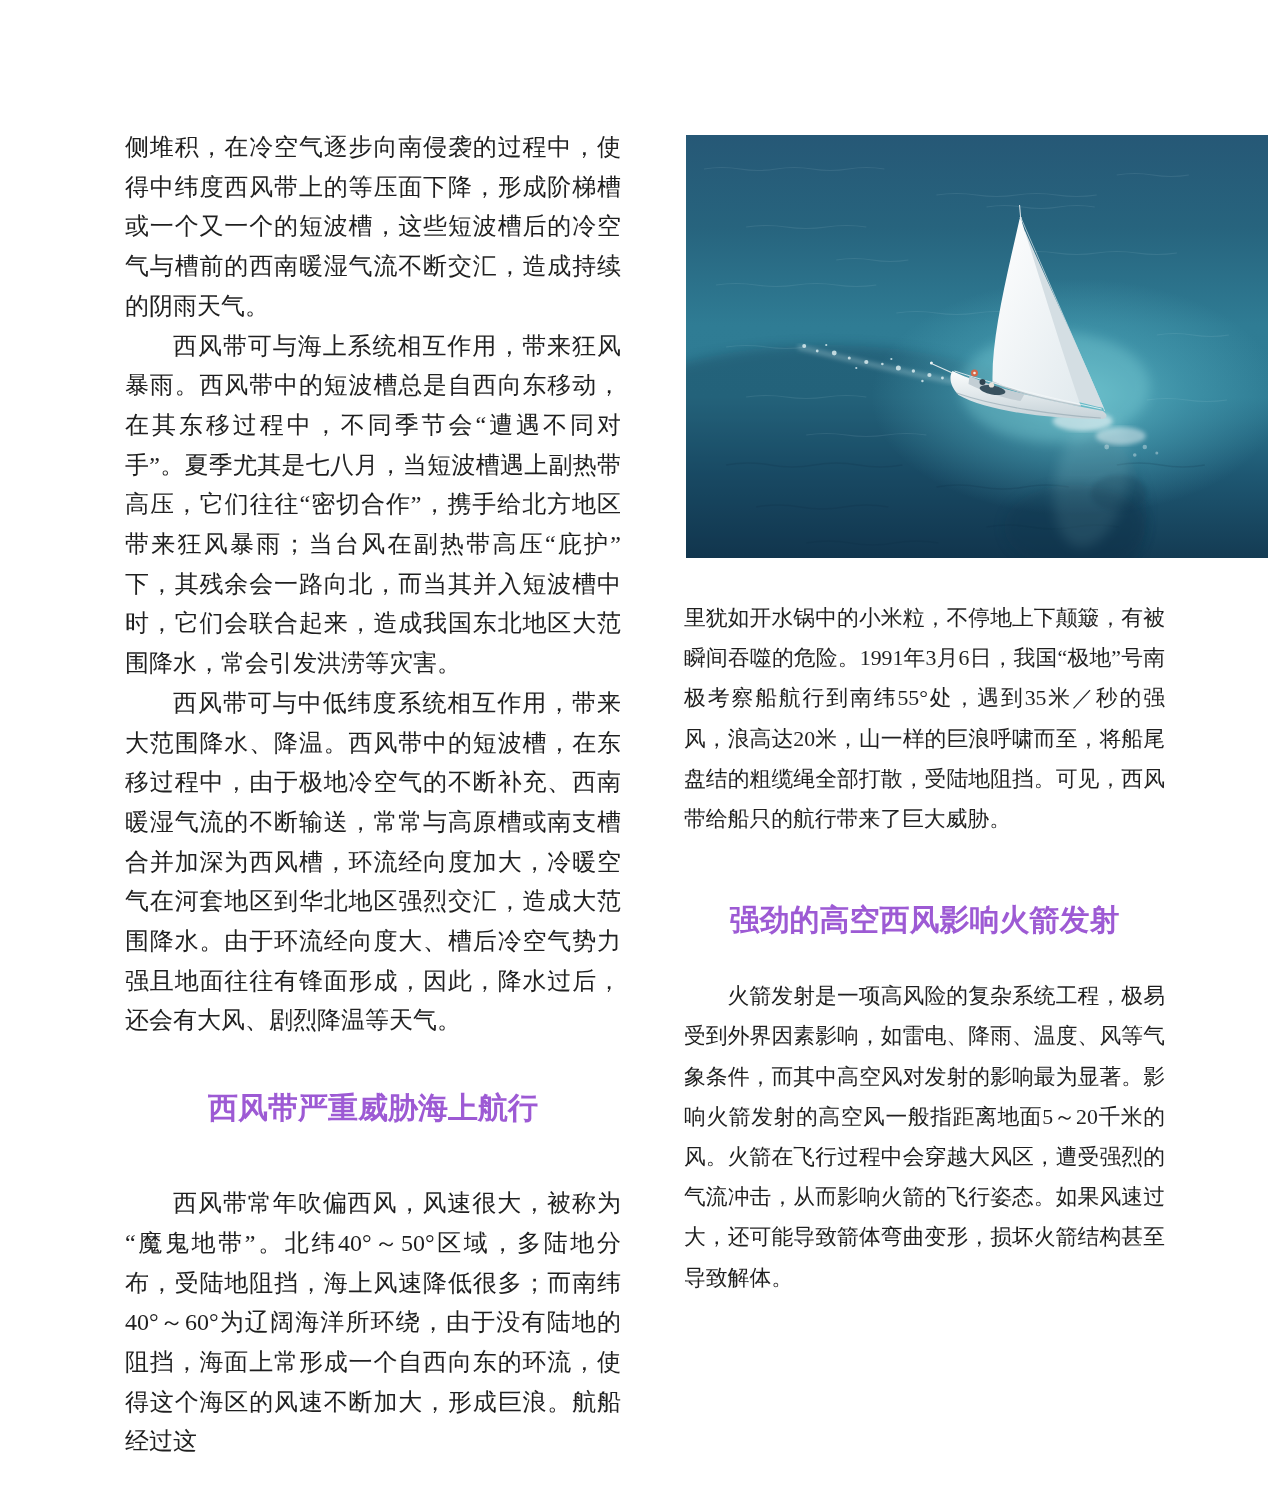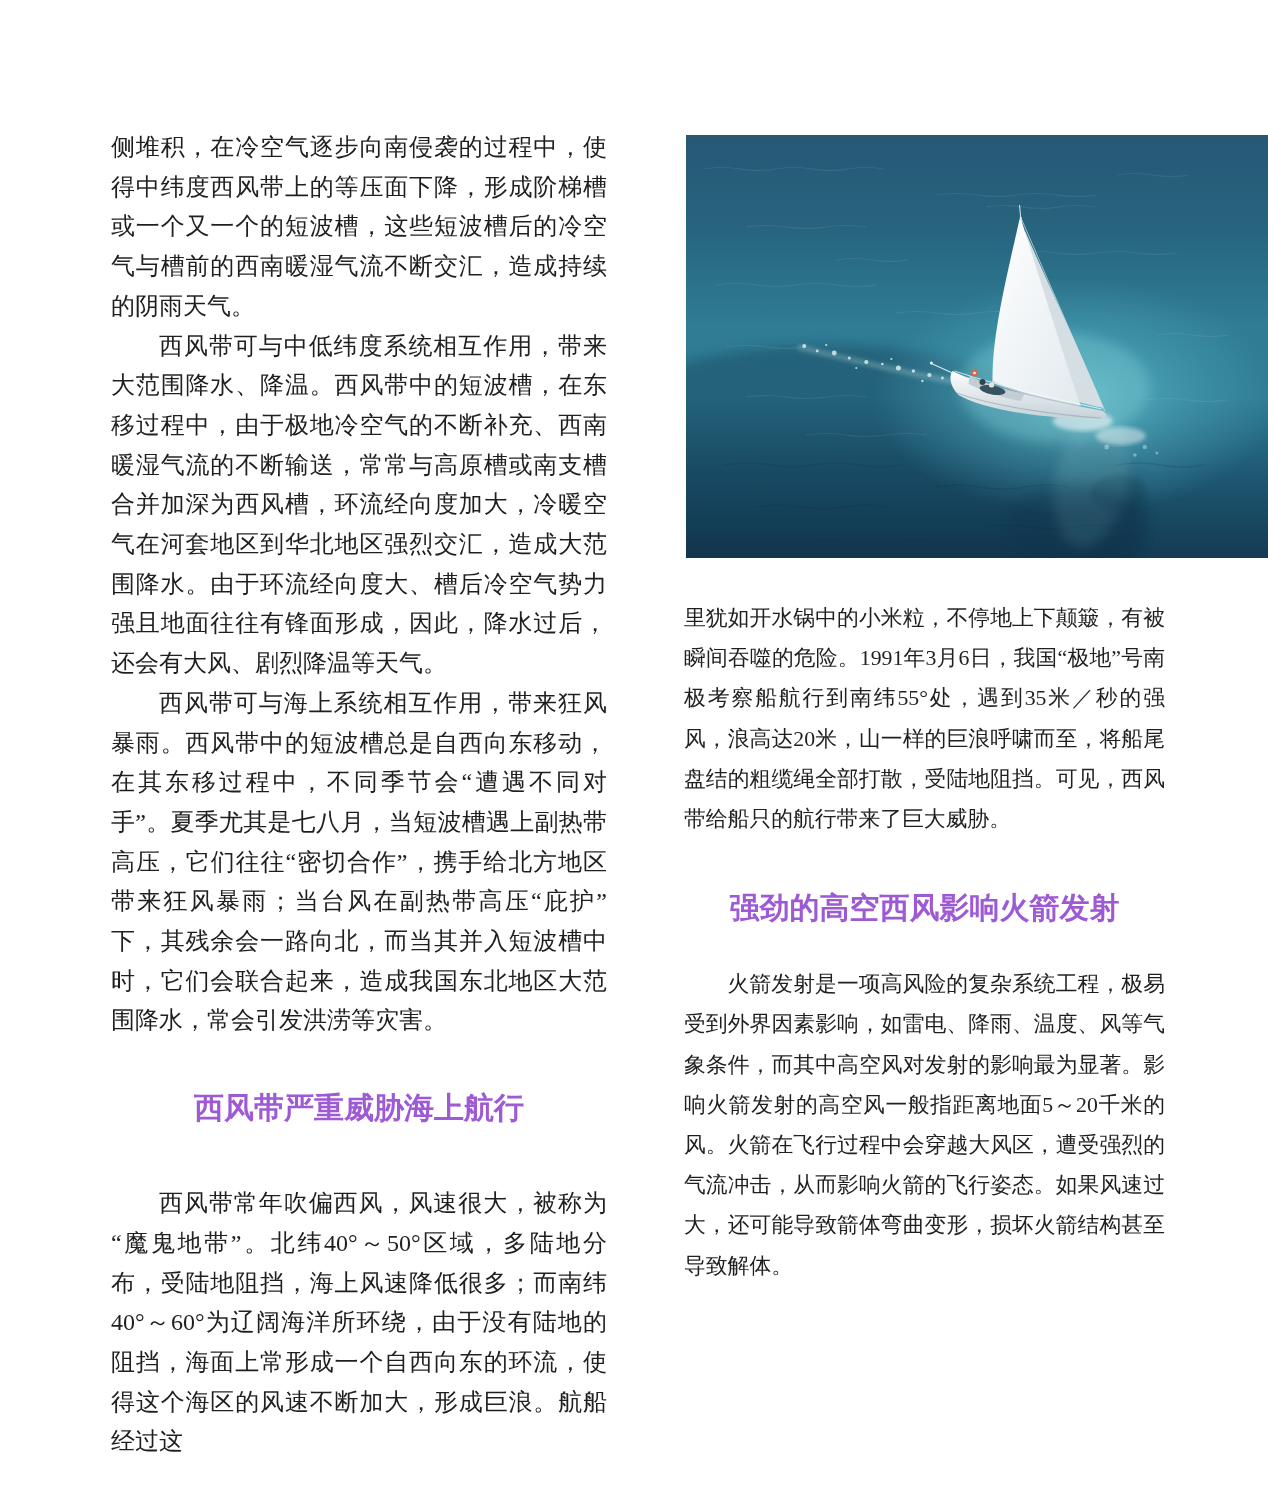--- a/index.html
+++ b/index.html
@@ -3,50 +3,50 @@
 <meta charset="utf-8">
 <style>
   html,body { margin:0; padding:0; background:#ffffff; }
   .page {
     position:relative; width:1268px; height:1512px;
     background:#ffffff; overflow:hidden;
     font-family:"Liberation Serif","DejaVu Serif",serif;
     color:#1f1f1f;
   }
   .col-left {
-    position:absolute; left:111px; top:128px; width:496px;
+    position:absolute; left:125px; top:128px; width:496px;
     font-size:24px; line-height:39.7px; text-align:justify;
   }
   .col-right-text {
     position:absolute; left:684px; top:598px; width:481px;
     font-size:21.8px; line-height:40.2px; text-align:justify;
   }
   .col-left p, .col-right-text p { margin:0; }
   p.indent { text-indent:2em; }
   h2.section {
     font-family:"Liberation Sans","DejaVu Sans",sans-serif;
     font-weight:bold; color:var(--heading-color,#9D5AD4);
     text-align:center; font-size:30px; line-height:42px;
   }
   .col-left h2.section  { margin:46px 0 55px; }
-  .col-right-text h2.section { margin:48px 0 35px; }
+  .col-right-text h2.section { margin:60px 0 35px; }
   .photo {
     position:absolute; left:686px; top:135px; width:582px; height:423px;
   }
   .photo svg { display:block; width:100%; height:100%; }
 </style>
 </head>
 <body>
 
 <div class="page">
 
   <div class="col-left">
     <p>侧堆积，在冷空气逐步向南侵袭的过程中，使得中纬度西风带上的等压面下降，形成阶梯槽或一个又一个的短波槽，这些短波槽后的冷空气与槽前的西南暖湿气流不断交汇，造成持续的阴雨天气。</p>
+    <p class="indent">西风带可与海上系统相互作用，带来狂风暴雨。西风带中的短波槽总是自西向东移动，在其东移过程中，不同季节会“遭遇不同对手”。夏季尤其是七八月，当短波槽遇上副热带高压，它们往往“密切合作”，携手给北方地区带来狂风暴雨；当台风在副热带高压“庇护”下，其残余会一路向北，而当其并入短波槽中时，它们会联合起来，造成我国东北地区大范围降水，常会引发洪涝等灾害。</p>
     <p class="indent">西风带可与中低纬度系统相互作用，带来大范围降水、降温。西风带中的短波槽，在东移过程中，由于极地冷空气的不断补充、西南暖湿气流的不断输送，常常与高原槽或南支槽合并加深为西风槽，环流经向度加大，冷暖空气在河套地区到华北地区强烈交汇，造成大范围降水。由于环流经向度大、槽后冷空气势力强且地面往往有锋面形成，因此，降水过后，还会有大风、剧烈降温等天气。</p>
-    <p class="indent">西风带可与海上系统相互作用，带来狂风暴雨。西风带中的短波槽总是自西向东移动，在其东移过程中，不同季节会“遭遇不同对手”。夏季尤其是七八月，当短波槽遇上副热带高压，它们往往“密切合作”，携手给北方地区带来狂风暴雨；当台风在副热带高压“庇护”下，其残余会一路向北，而当其并入短波槽中时，它们会联合起来，造成我国东北地区大范围降水，常会引发洪涝等灾害。</p>
     <h2 class="section">西风带严重威胁海上航行</h2>
     <p class="indent">西风带常年吹偏西风，风速很大，被称为“魔鬼地带”。北纬40°～50°区域，多陆地分布，受陆地阻挡，海上风速降低很多；而南纬40°～60°为辽阔海洋所环绕，由于没有陆地的阻挡，海面上常形成一个自西向东的环流，使得这个海区的风速不断加大，形成巨浪。航船经过这</p>
   </div>
 
   <div class="photo">
     <svg viewBox="0 0 581 423" preserveAspectRatio="none">
       <defs>
         <linearGradient id="sea" x1="0" y1="0" x2="0" y2="1">
           <stop offset="0" stop-color="#265876"></stop>
           <stop offset="0.22" stop-color="#27647e"></stop>

